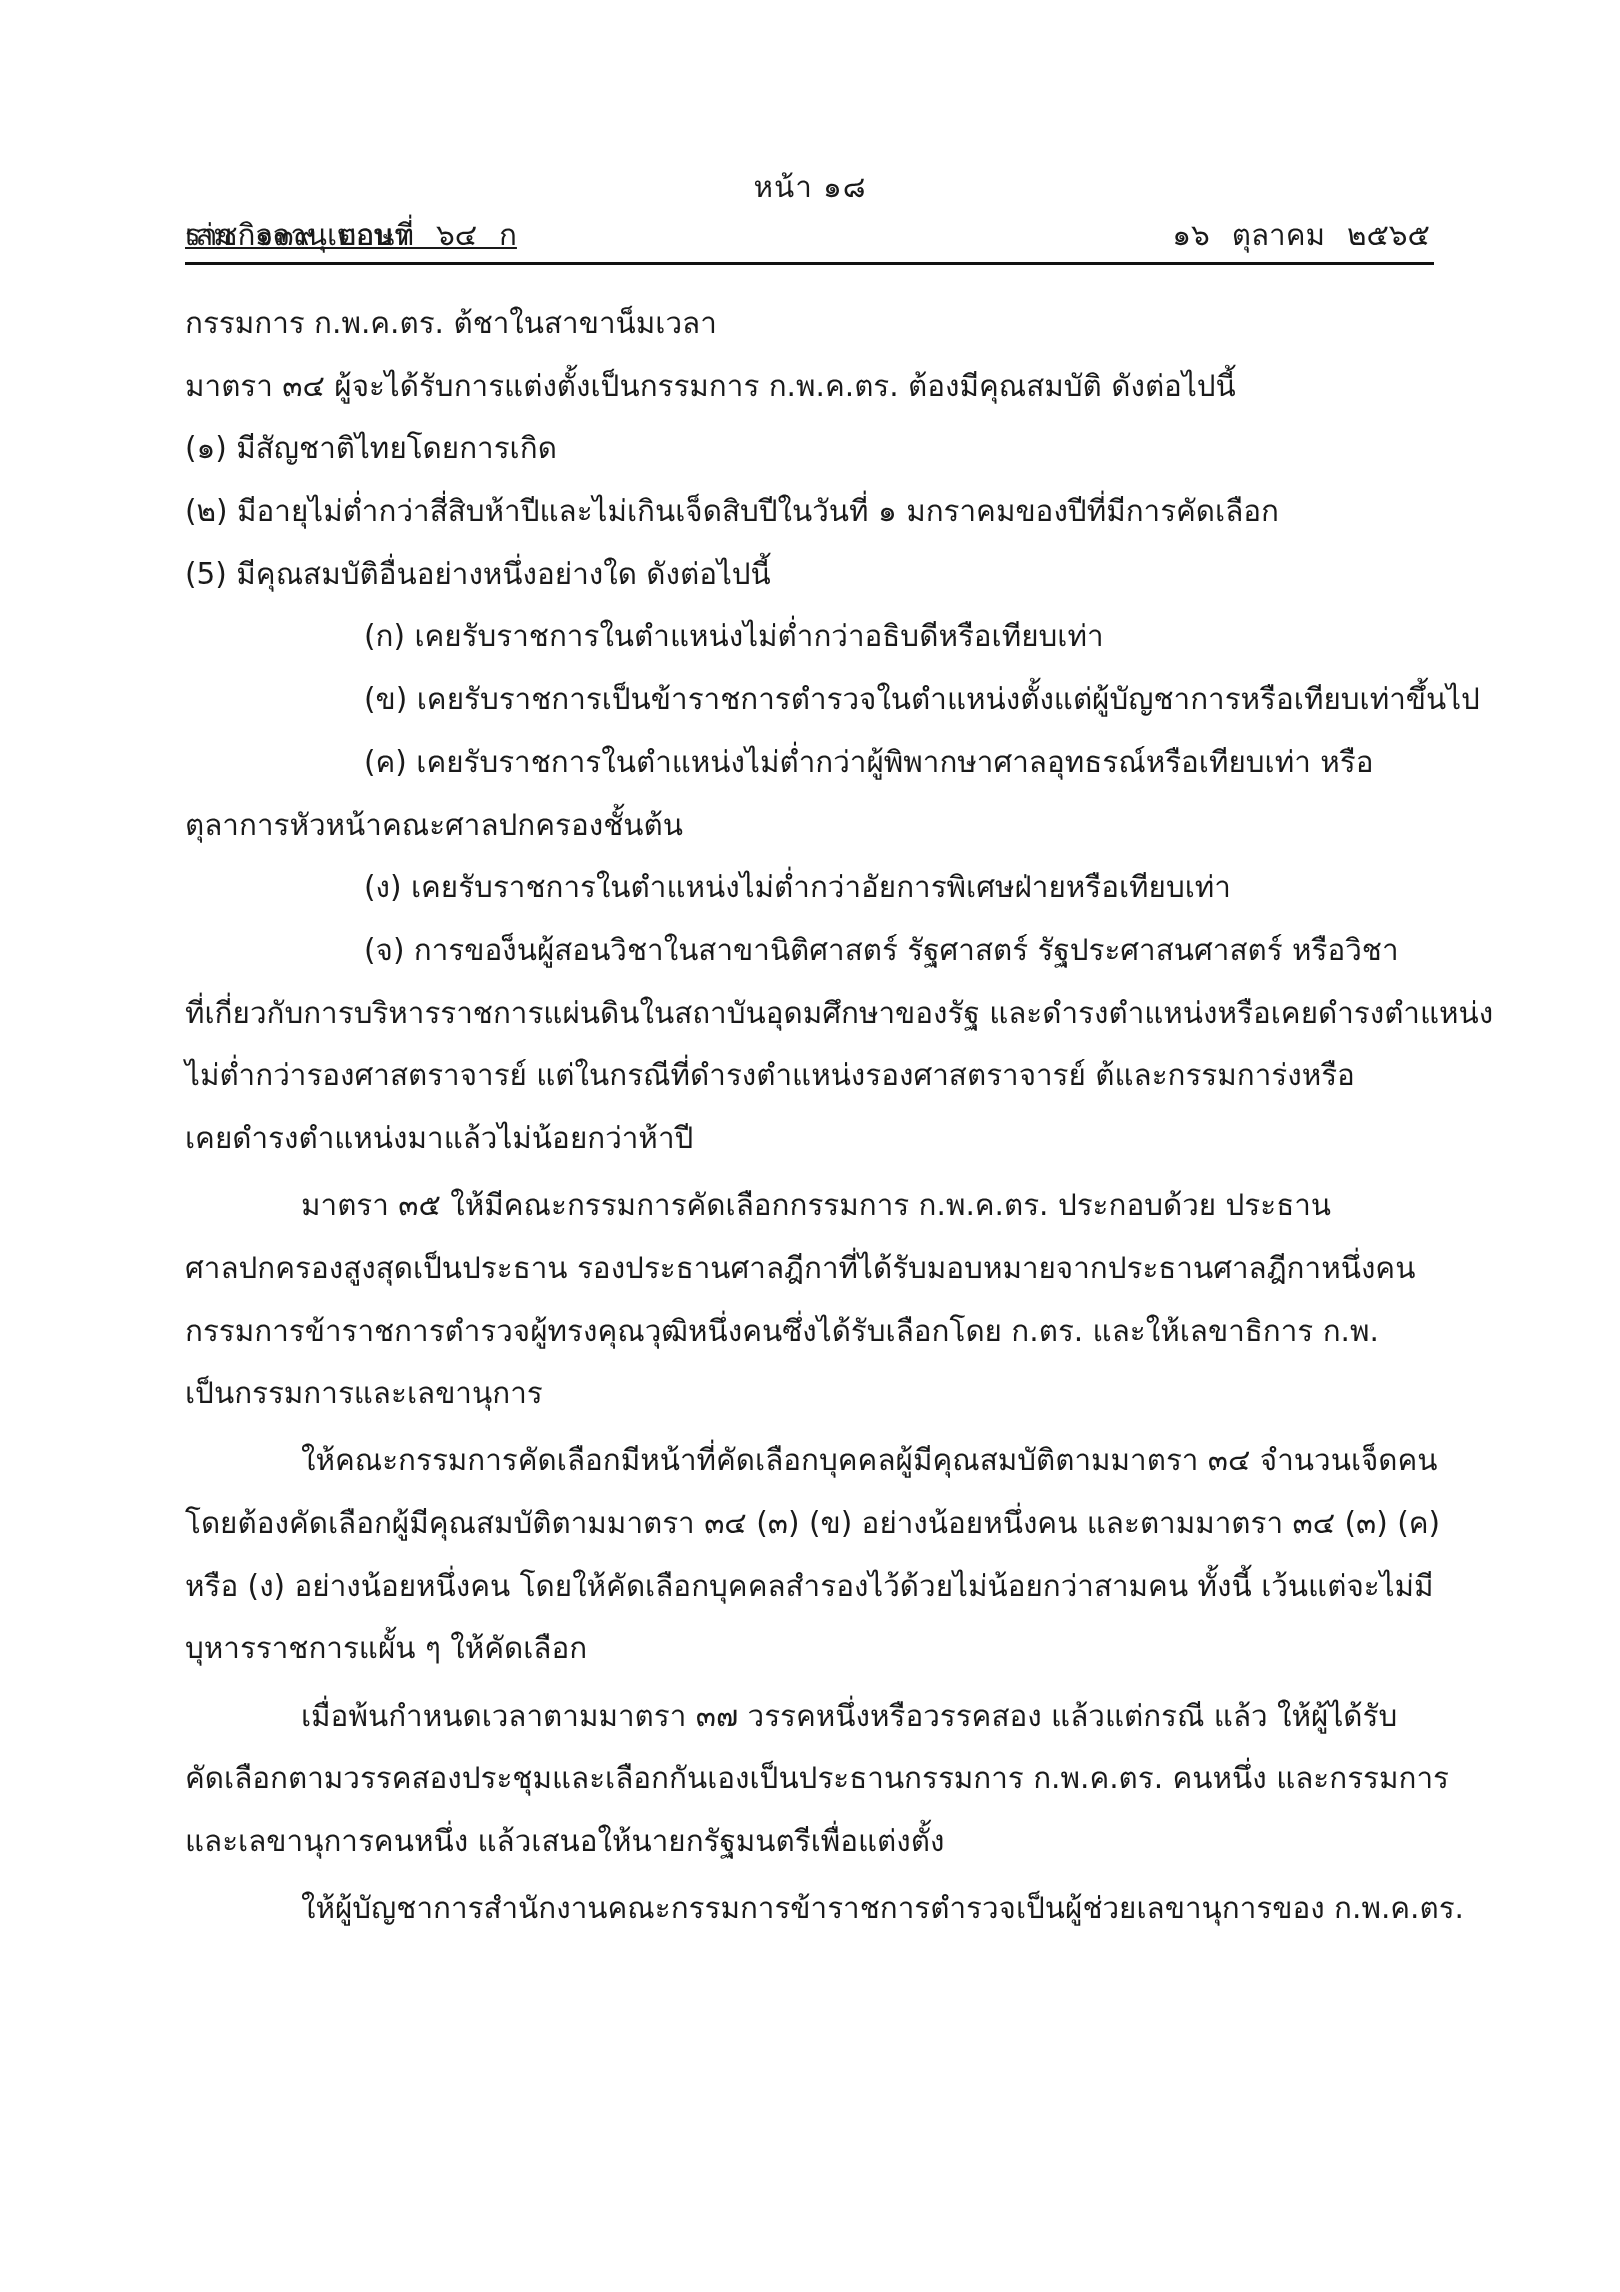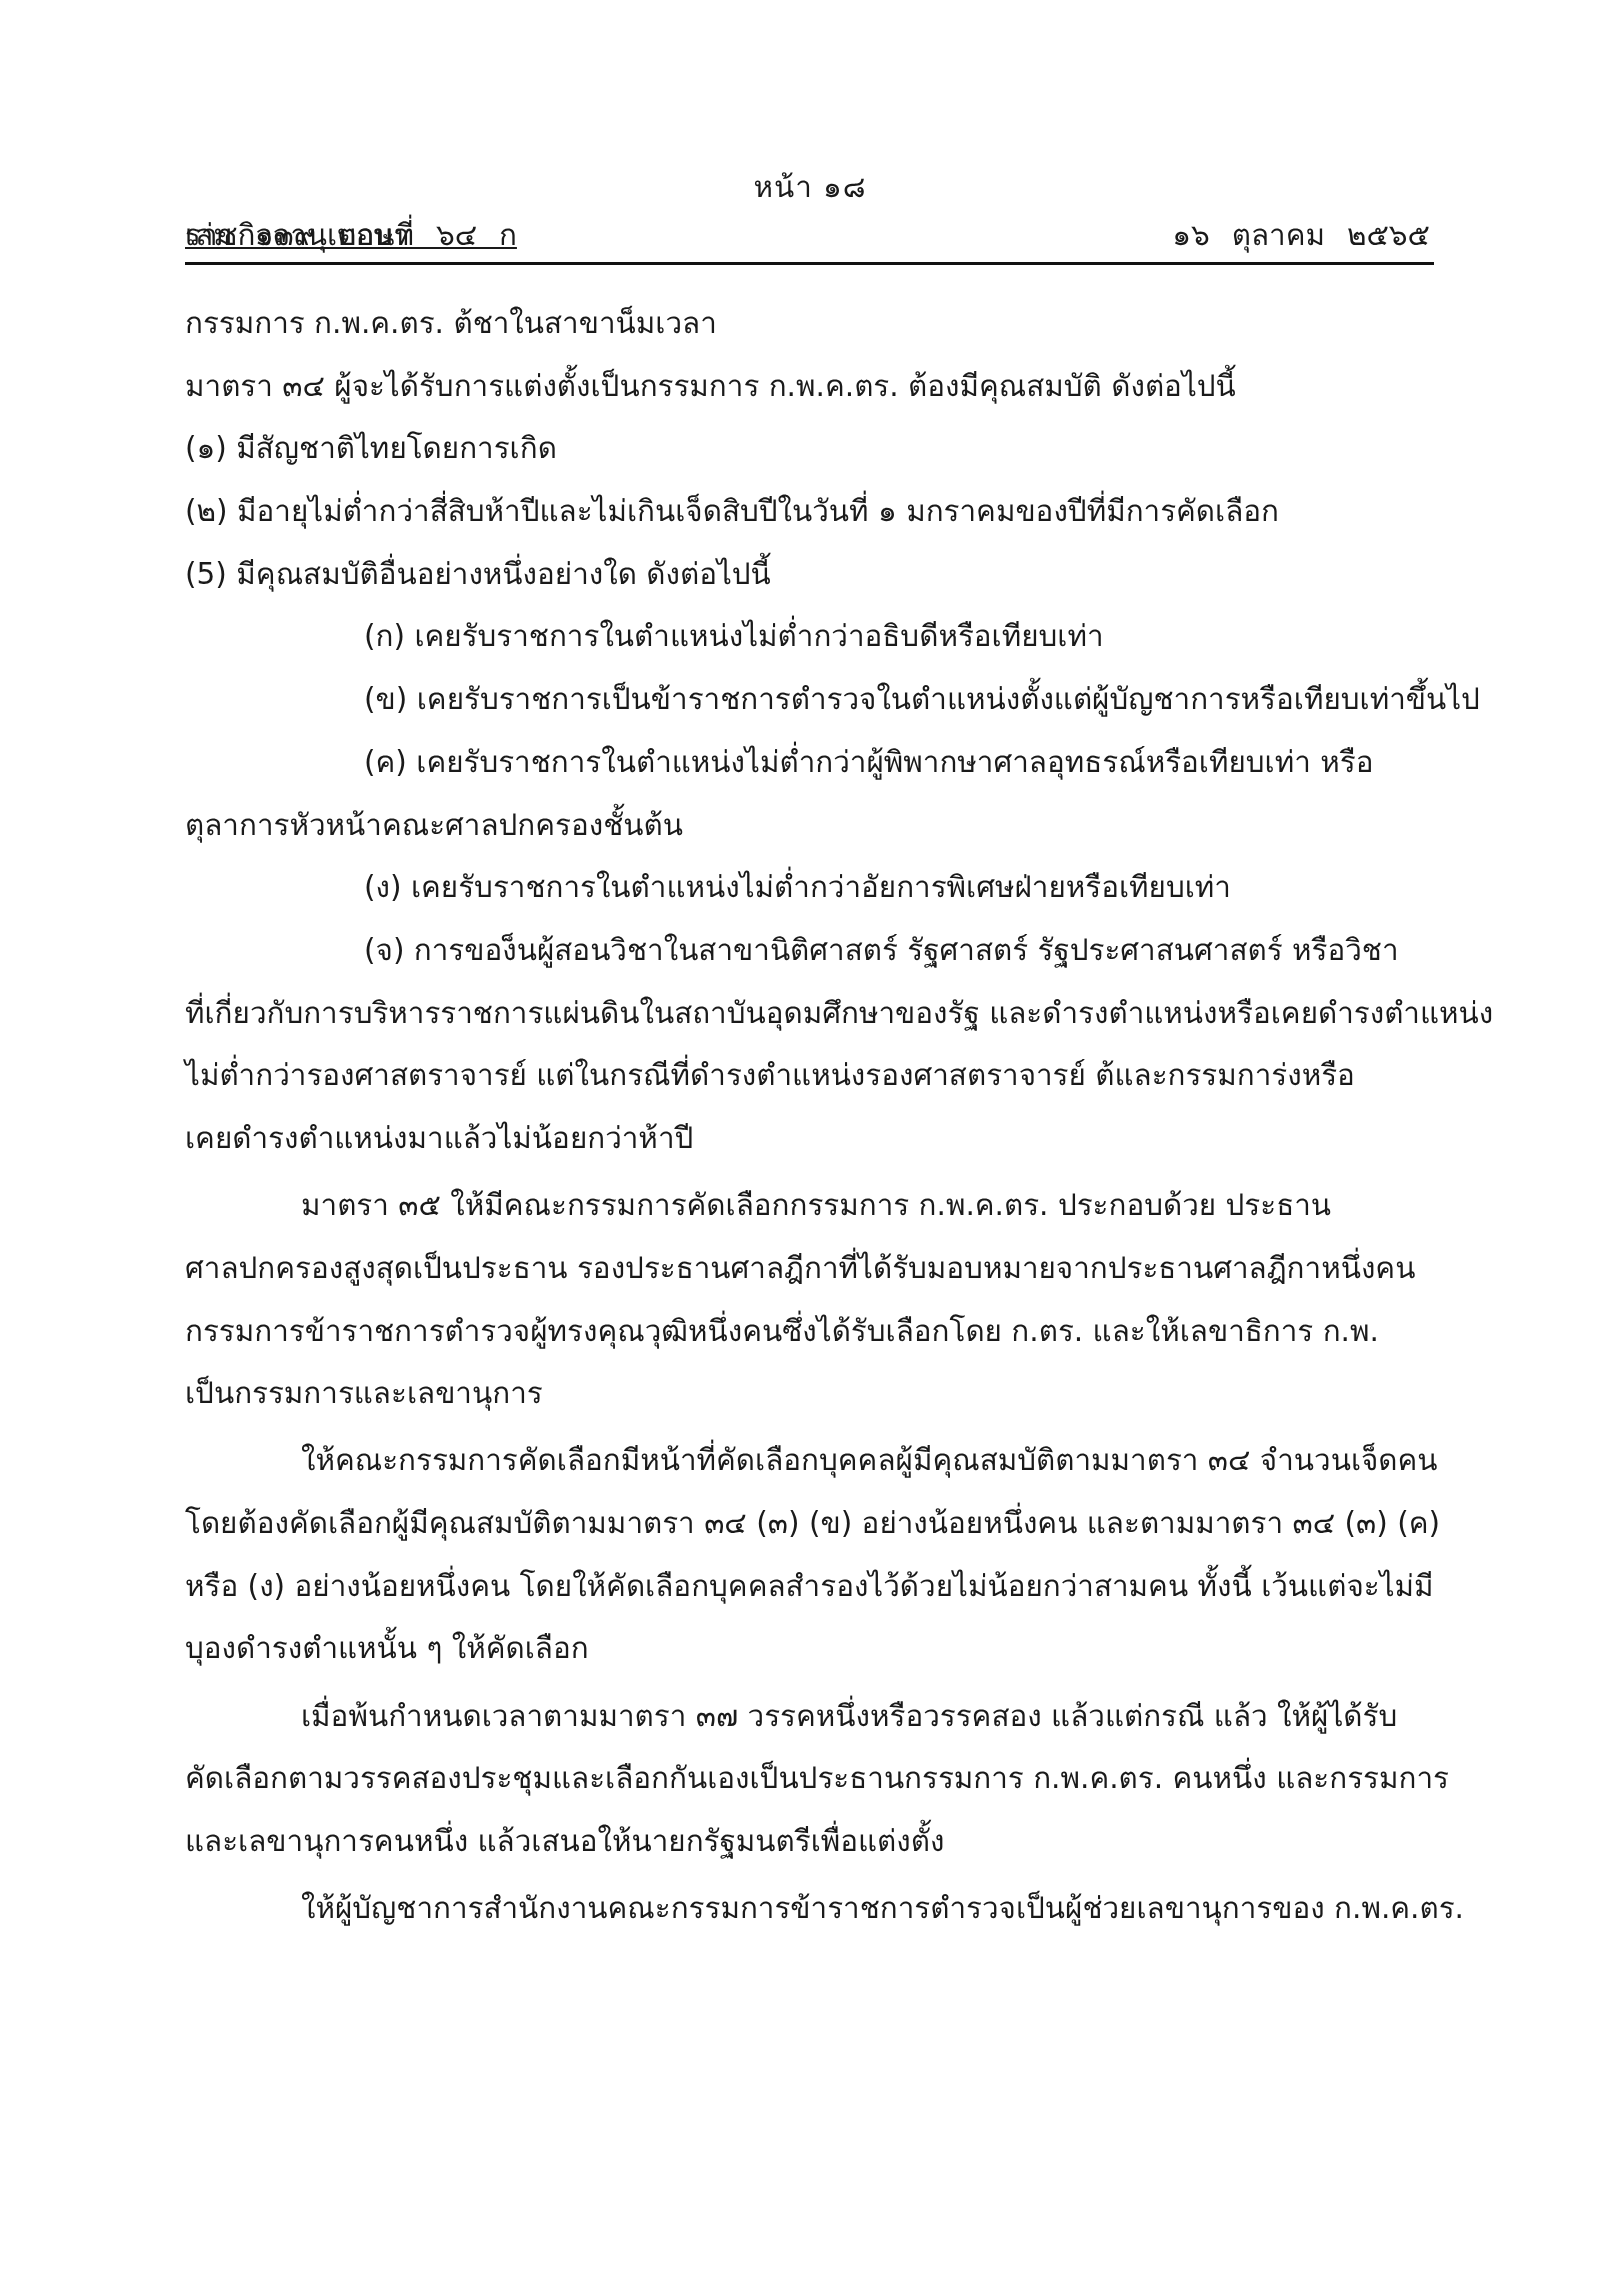--- a/index.html
+++ b/index.html
@@ -63,21 +63,21 @@
     <div class="line" style="top:690px">ที่เกี่ยวกับการบริหารราชการแผ่นดินในสถาบันอุดมศึกษาของรัฐ  และดำรงตำแหน่งหรือเคยดำรงตำแหน่ง</div>
     <div class="line" style="top:752px">ไม่ต่ำกว่ารองศาสตราจารย์  แต่ในกรณีที่ดำรงตำแหน่งรองศาสตราจารย์  ต้และกรรมการ่งหรือ</div>
     <div class="line" style="top:815px">เคยดำรงตำแหน่งมาแล้วไม่น้อยกว่าห้าปี</div>
     <div class="line ind1" style="top:882px">มาตรา   ๓๕   ให้มีคณะกรรมการคัดเลือกกรรมการ  ก.พ.ค.ตร.  ประกอบด้วย  ประธาน</div>
     <div class="line" style="top:945px">ศาลปกครองสูงสุดเป็นประธาน  รองประธานศาลฎีกาที่ได้รับมอบหมายจากประธานศาลฎีกาหนึ่งคน</div>
     <div class="line" style="top:1008px">กรรมการข้าราชการตำรวจผู้ทรงคุณวุฒิหนึ่งคนซึ่งได้รับเลือกโดย  ก.ตร.  และให้เลขาธิการ  ก.พ.</div>
     <div class="line" style="top:1070px">เป็นกรรมการและเลขานุการ</div>
     <div class="line ind1" style="top:1137px">ให้คณะกรรมการคัดเลือกมีหน้าที่คัดเลือกบุคคลผู้มีคุณสมบัติตามมาตรา  ๓๔  จำนวนเจ็ดคน</div>
     <div class="line" style="top:1200px">โดยต้องคัดเลือกผู้มีคุณสมบัติตามมาตรา  ๓๔  (๓)  (ข)  อย่างน้อยหนึ่งคน  และตามมาตรา  ๓๔  (๓)  (ค)</div>
     <div class="line" style="top:1263px">หรือ  (ง)  อย่างน้อยหนึ่งคน  โดยให้คัดเลือกบุคคลสำรองไว้ด้วยไม่น้อยกว่าสามคน  ทั้งนี้  เว้นแต่จะไม่มี</div>
-    <div class="line" style="top:1325px">บุองดำรงตำแหนั้น ๆ  ให้คัดเลือก</div>
+    <div class="line" style="top:1325px">บุหารราชการแผั้น ๆ  ให้คัดเลือก</div>
     <div class="line ind1" style="top:1393px">เมื่อพ้นกำหนดเวลาตามมาตรา  ๓๗  วรรคหนึ่งหรือวรรคสอง  แล้วแต่กรณี  แล้ว  ให้ผู้ได้รับ</div>
     <div class="line" style="top:1455px">คัดเลือกตามวรรคสองประชุมและเลือกกันเองเป็นประธานกรรมการ  ก.พ.ค.ตร.  คนหนึ่ง  และกรรมการ</div>
     <div class="line" style="top:1518px">และเลขานุการคนหนึ่ง  แล้วเสนอให้นายกรัฐมนตรีเพื่อแต่งตั้ง</div>
     <div class="line ind1" style="top:1585px">ให้ผู้บัญชาการสำนักงานคณะกรรมการข้าราชการตำรวจเป็นผู้ช่วยเลขานุการของ  ก.พ.ค.ตร.</div>
   </div>
 
 </div>
 
 
 </body></html>

